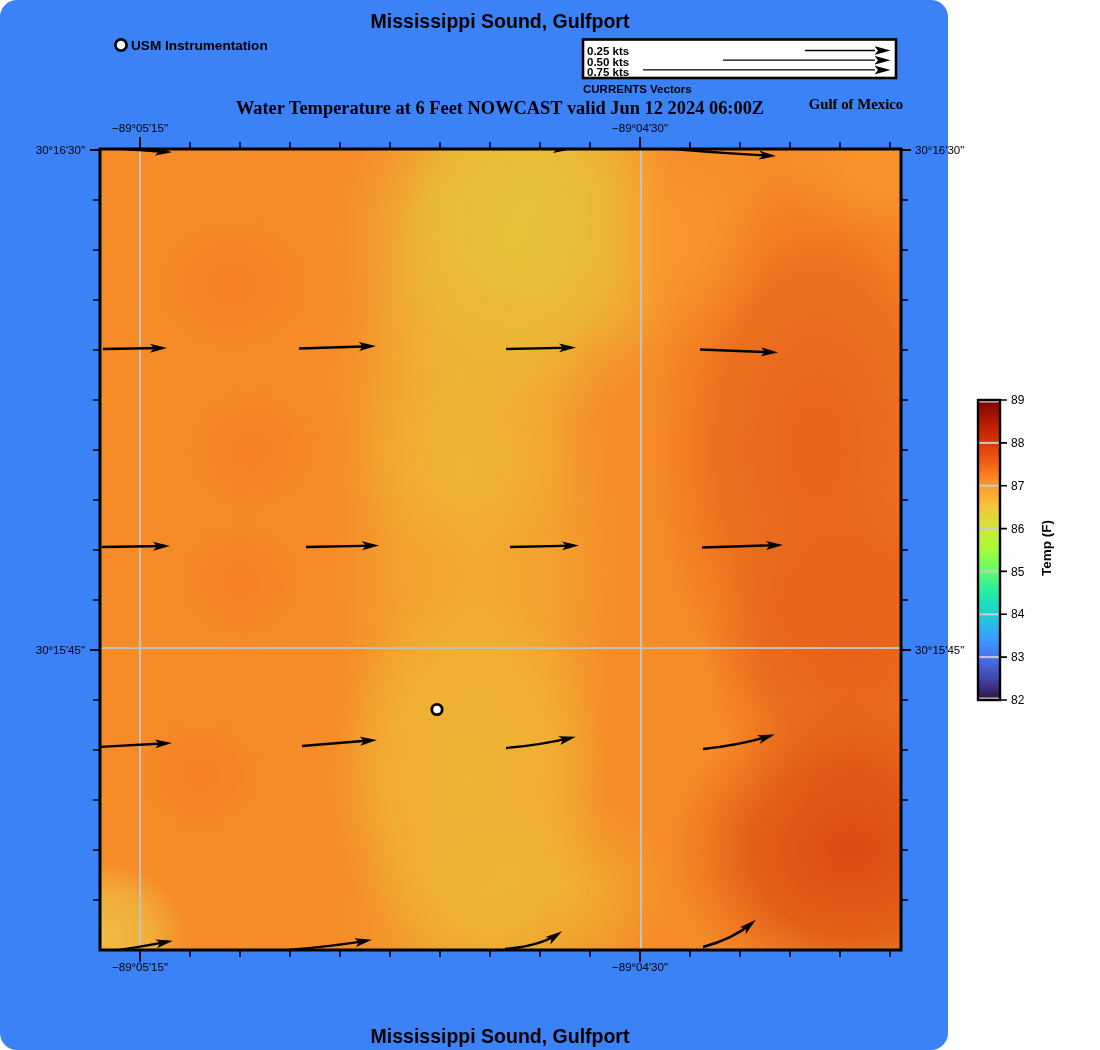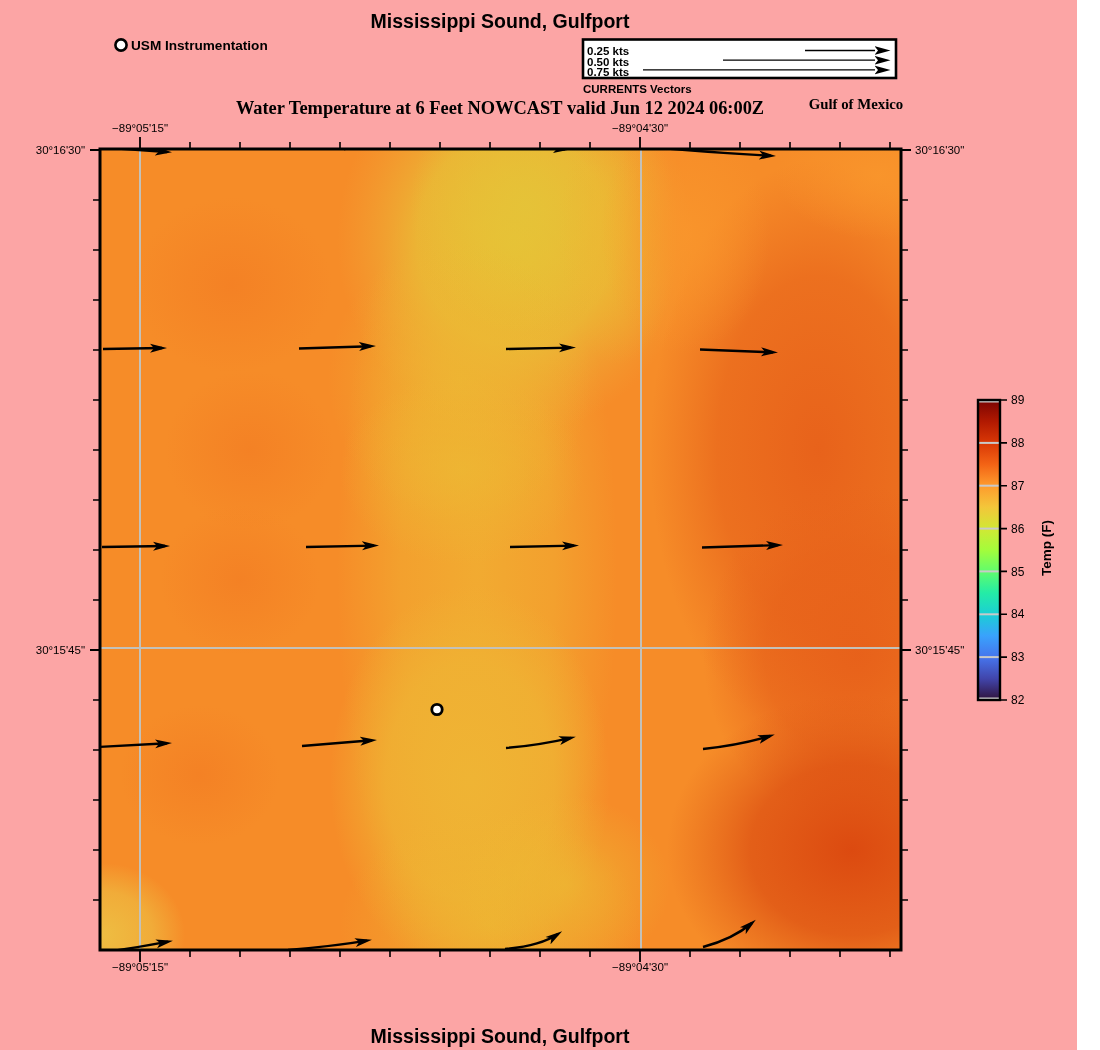--- a/index.html
+++ b/index.html
@@ -1,16 +1,16 @@
 <!DOCTYPE html>
 <html><head>
 <meta charset="utf-8">
 <style>
   html,body{margin:0;padding:0;background:#ffffff;}
-  #page{position:relative;width:1077px;height:1050px;background:#fca5a5;font-family:"Liberation Sans",sans-serif;}
+  #page{position:relative;width:948px;height:1050px;background:#3b82f6;font-family:"Liberation Sans",sans-serif;border-radius:17px;}
   svg{position:absolute;left:0;top:0;}
   text{font-family:"Liberation Sans",sans-serif;}
   .serif{font-family:"Liberation Serif",serif;}
 </style>
 </head>
 <body>
 <div id="page">
 <svg width="1100" height="1050" viewBox="0 0 1100 1050">
 <defs>
   <clipPath id="mapclip">

